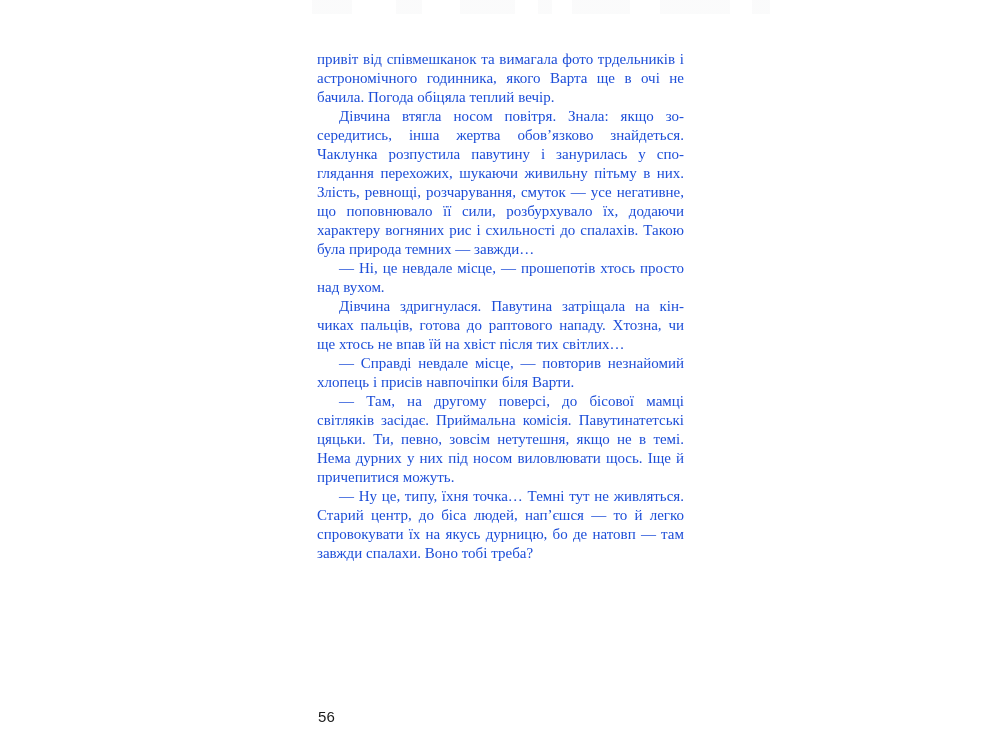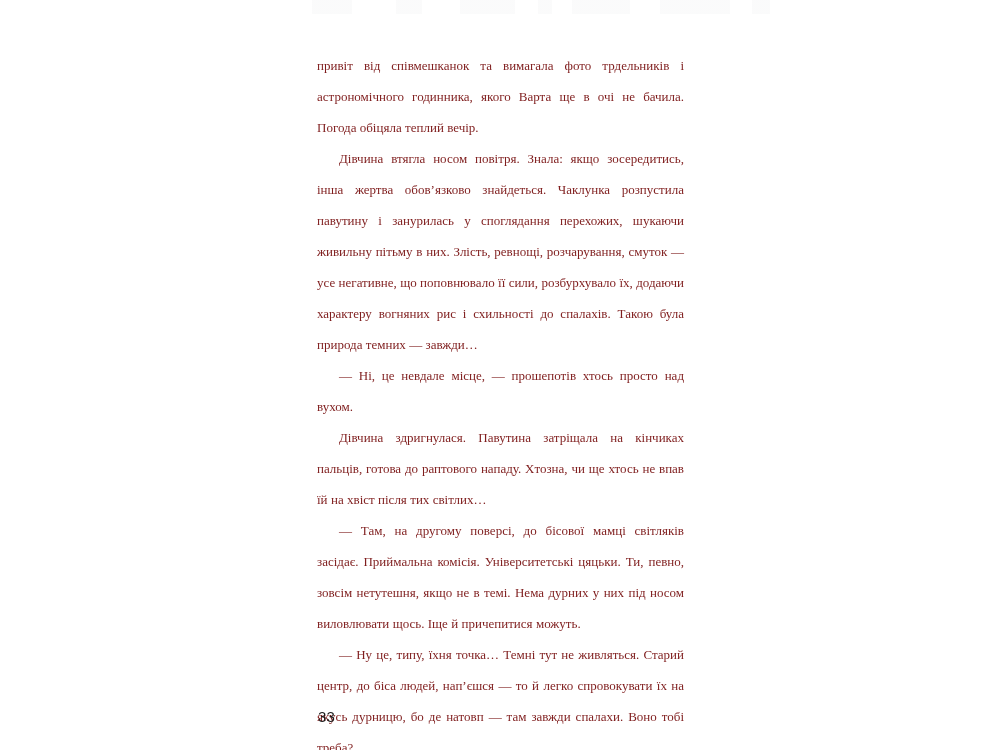--- a/index.html
+++ b/index.html
@@ -51,23 +51,23 @@
     position: absolute;
     left: 317px;
     top: 50px;
     width: 367px;
   }
 
   .para {
     margin: 0;
     text-align: justify;
     text-justify: inter-word;
-    font-size: 13px;
-    line-height: 31px;
-    color: #7f1d1d;
+    font-size: 15px;
+    line-height: 19px;
+    color: #1d4ed8;
     text-indent: 22px;
     hyphens: manual;
     word-spacing: 0.1px;
   }
 
   
   .para.continuation {
     text-indent: 0;
   }
 
@@ -88,20 +88,21 @@
 <div class="page">
 
   <div class="scan-noise-top"></div>
 
   <div class="text-block">
 
     <p class="para continuation">привіт від співмешканок та вимагала фото трдель­ників і астрономічного годинника, якого Варта ще в очі не бачила. Погода обіцяла теплий вечір.</p>
     <p class="para">Дівчина втягла носом повітря. Знала: якщо зо­середитись, інша жертва обов’язково знайдеться. Чаклунка розпустила павутину і занурилась у спо­глядання перехожих, шукаючи живильну пітьму в них. Злість, ревнощі, розчарування, смуток — усе негативне, що поповнювало її сили, розбурху­вало їх, додаючи характеру вогняних рис і схиль­ності до спалахів. Такою була природа темних — завжди…</p>
     <p class="para">— Ні, це невдале місце, — прошепотів хтось про­сто над вухом.</p>
     <p class="para">Дівчина здригнулася. Павутина затріщала на кін­чиках пальців, готова до раптового нападу. Хтозна, чи ще хтось не впав їй на хвіст після тих світлих…</p>
-    <p class="para">— Там, на другому поверсі, до бісової мамці світляків засідає. Приймальна комісія. Універси­тетські цяцьки. Ти, певно, зовсім нетутешня, якщо не в темі. Нема дурних у них під носом виловлювати щось. Іще й причепитися можуть.</p>
+    <p class="para">— Справді невдале місце, — повторив незнайо­мий хлопець і присів навпочіпки біля Варти.</p>
+    <p class="para">— Там, на другому поверсі, до бісової мамці світляків засідає. Приймальна комісія. Павутина­тетські цяцьки. Ти, певно, зовсім нетутешня, якщо не в темі. Нема дурних у них під носом виловлювати щось. Іще й причепитися можуть.</p>
     <p class="para">— Ну це, типу, їхня точка… Темні тут не жив­ляться. Старий центр, до біса людей, нап’єшся — то й легко спровокувати їх на якусь дурницю, бо де на­товп — там завжди спалахи. Воно тобі треба?</p>
 
   </div>
 
-  <div class="page-number">33</div>
+  <div class="page-number">56</div>
 
 </div>
 
 </body></html>

